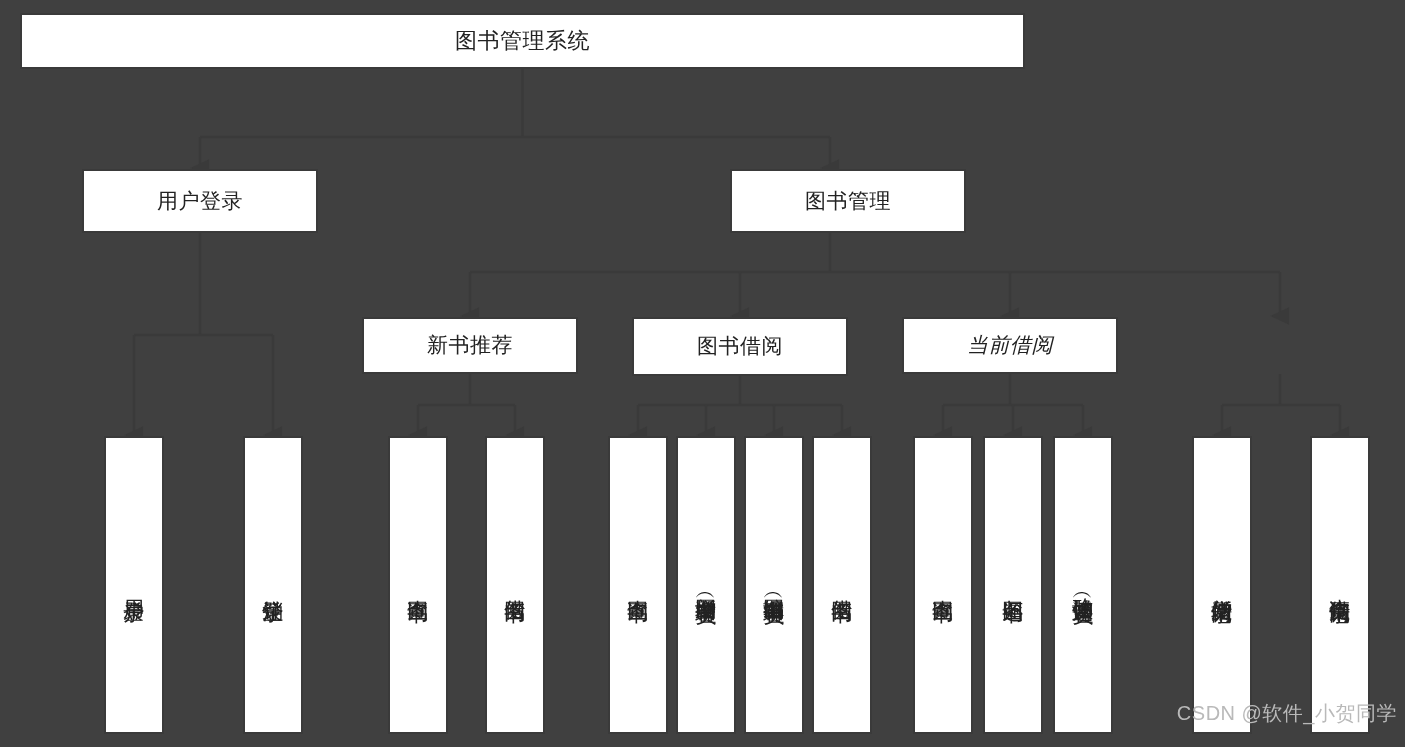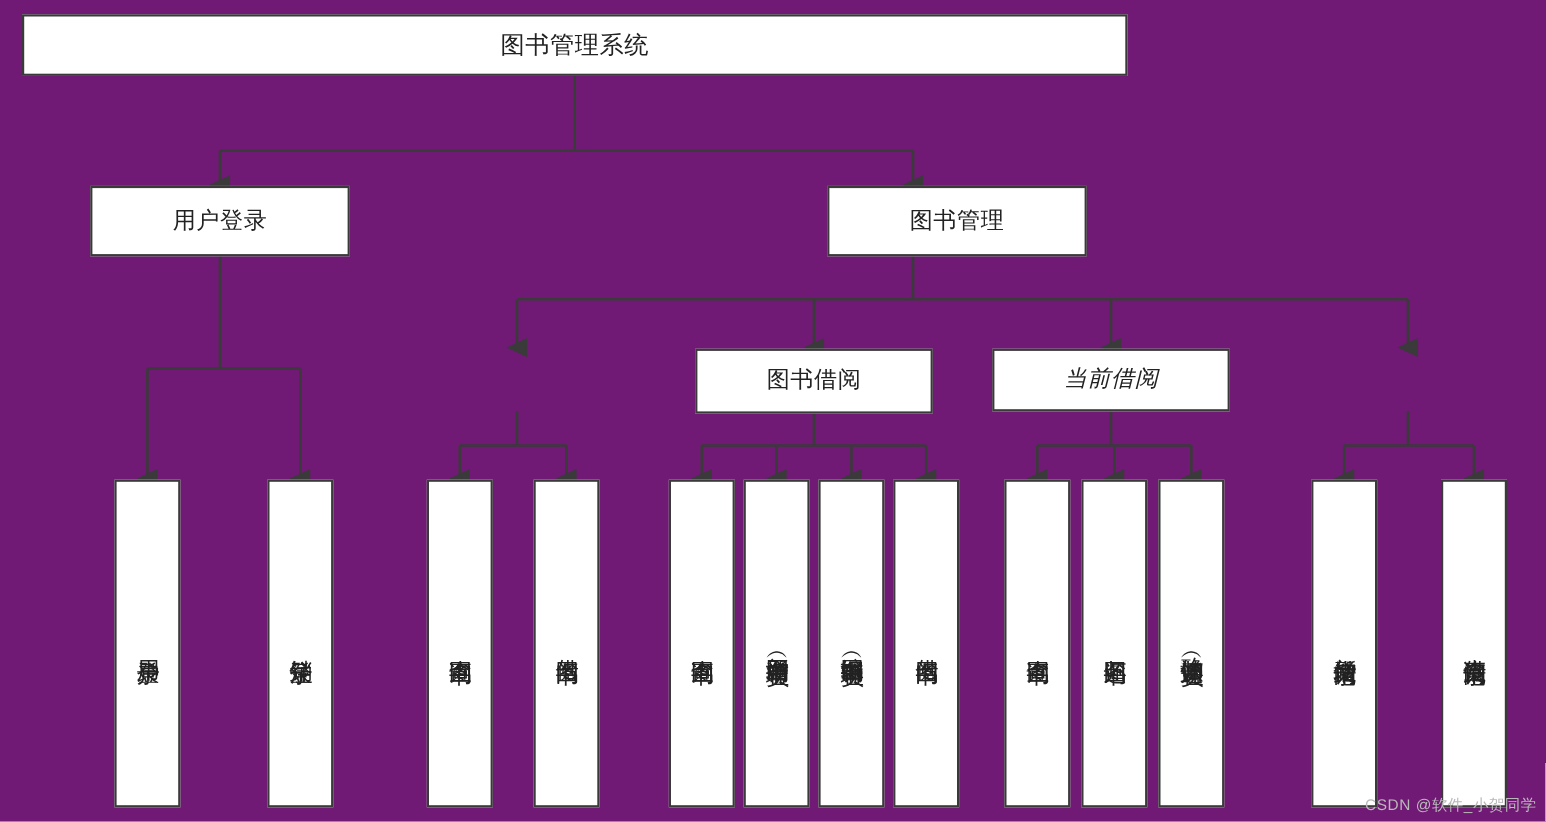--- a/index.html
+++ b/index.html
@@ -8,21 +8,21 @@
     padding: 0;
     background: #ffffff;
   }
   body {
     font-family: "Liberation Sans", "DejaVu Sans", sans-serif;
   }
   #canvas {
     position: relative;
     width: 1405px;
     height: 747px;
-    background: #701a75;
+    background: #404040;
     overflow: hidden;
   }
   #edges {
     position: absolute;
     left: 0;
     top: 0;
     width: 1405px;
     height: 747px;
     pointer-events: none;
   }
@@ -58,22 +58,22 @@
     writing-mode: vertical-rl;
     text-orientation: upright;
     font-size: 21px;
     line-height: 1.12;
     letter-spacing: 1px;
     max-height: 100%;
   }
   #watermark {
     position: absolute;
     right: 8px;
-    bottom: 6px;
-    font-size: 14px;
+    bottom: 20px;
+    font-size: 20px;
     color: #b9b9b9;
     letter-spacing: 0.5px;
     z-index: 3;
     white-space: nowrap;
   }
 </style>
 </head>
 <body>
 
 <div id="canvas">
@@ -121,24 +121,27 @@
       </g>
   </svg>
 
   <div class="node root" style="left: 20px; top: 13px; width: 1005px; height: 56px;">
     <span class="lbl">图书管理系统</span>
   </div>
 
   <div class="node h" style="left: 82px; top: 169px; width: 236px; height: 64px;">
     <span class="lbl">用户登录</span>
   </div>
-  <div class="node h" style="left: 752px; top: 169px; width: 236px; height: 64px;">
+  <div class="node h" style="left: 730px; top: 169px; width: 236px; height: 64px;">
     <span class="lbl">图书管理</span>
   </div>
 
+  <div class="node h" style="left: 362px; top: 317px; width: 216px; height: 57px;">
+    <span class="lbl">新书推荐</span>
+  </div>
   <div class="node h" style="left: 632px; top: 317px; width: 216px; height: 59px;">
     <span class="lbl">图书借阅</span>
   </div>
   <div class="node h" style="left: 902px; top: 317px; width: 216px; height: 57px; font-style: italic;">
     <span class="lbl">当前借阅</span>
   </div>
 
   <div class="node v" style="left: 104px; top: 436px; width: 60px; height: 298px;">
     <span class="lbl">用户登录</span>
   </div>

